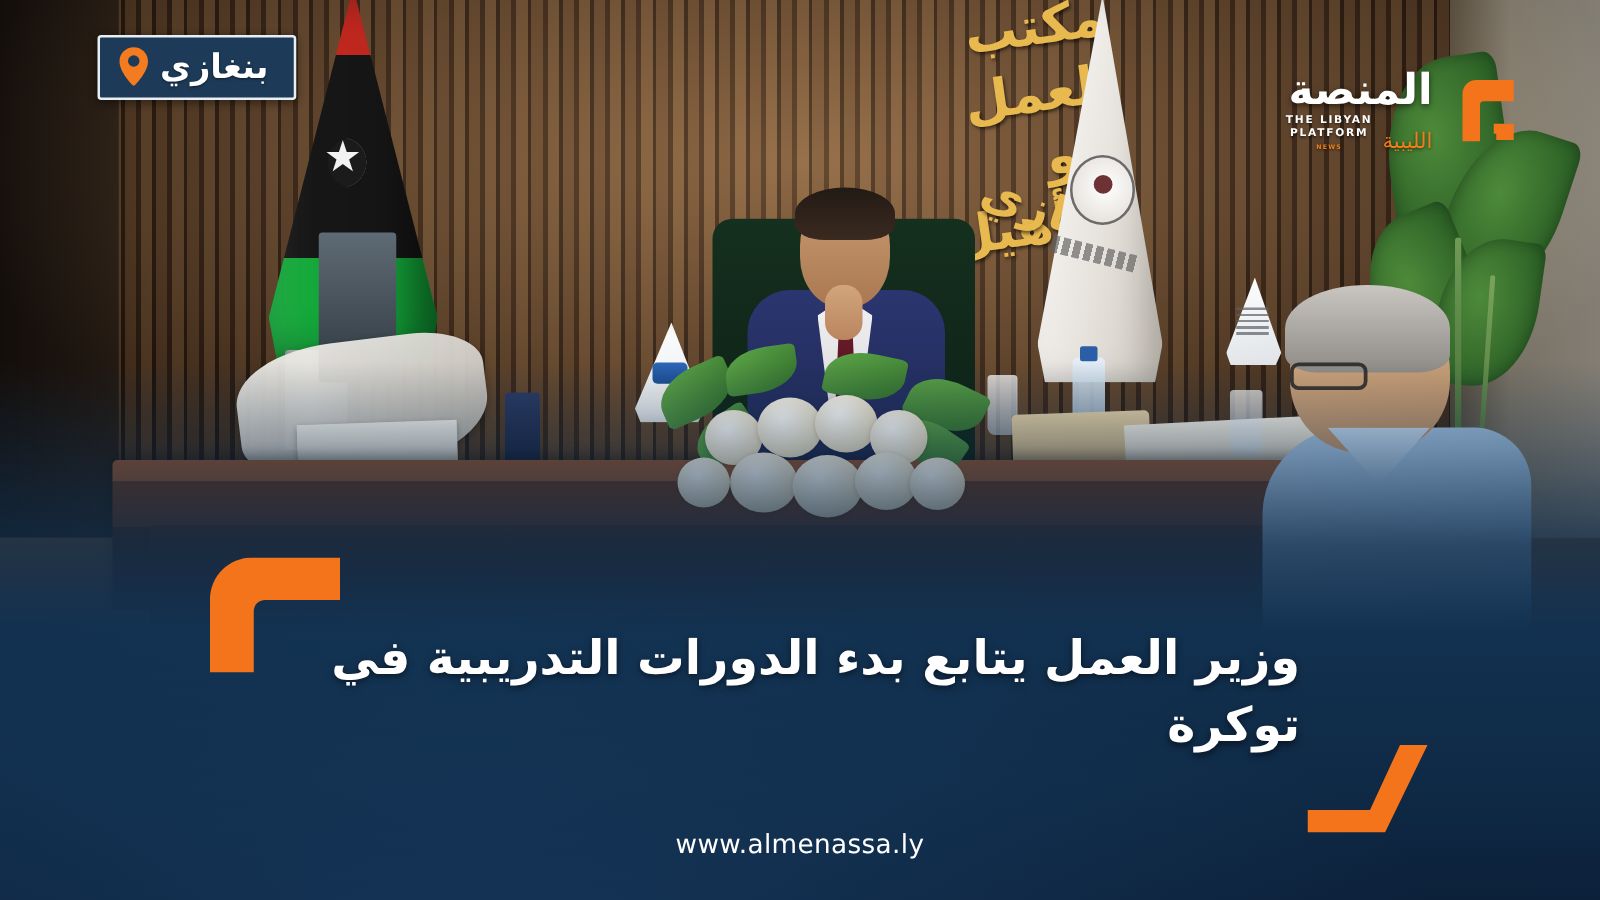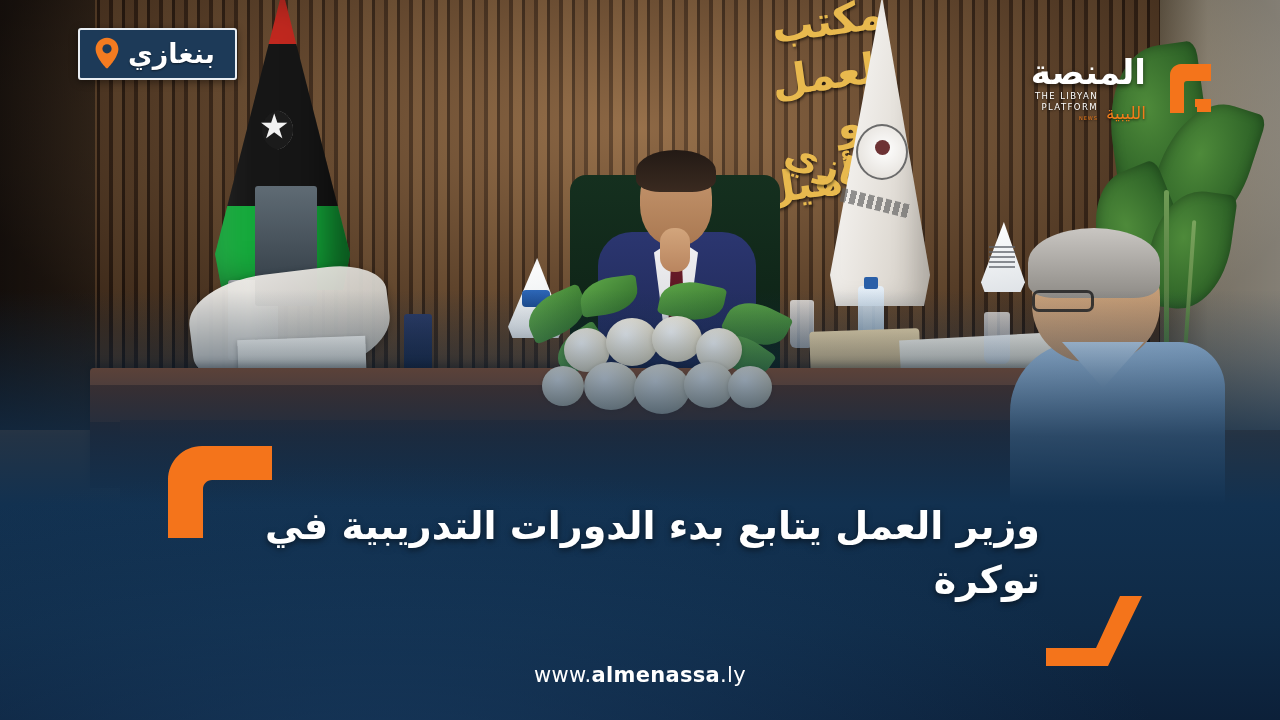--- a/index.html
+++ b/index.html
@@ -359,22 +359,22 @@
   #brand .ar-main {
     color:#ffffff; font-size:34px; font-weight:bold; direction:rtl;
     text-shadow:0 2px 5px rgba(0,0,0,.6); display:block;
   }
   #brand .row2 { display:flex; align-items:flex-end; justify-content:flex-end; gap:8px; margin-top:2px; }
   #brand .ar-sub {
     color:#f07d1a; font-size:17px; font-weight:normal; direction:rtl;
     text-shadow:0 1px 3px rgba(0,0,0,.6);
   }
   #brand .en {
-    color:#ffffff; font-size:8.5px; font-weight:normal; letter-spacing:1.4px;
-    line-height:1.35; text-align:right; text-shadow:0 1px 2px rgba(0,0,0,.6);
+    color:#ffffff; font-size:8.5px; font-weight:bold; letter-spacing:1.4px;
+    line-height:1.35; text-align:center; text-shadow:0 1px 2px rgba(0,0,0,.6);
   }
   #brand .tiny {
     display:block; color:#f07d1a; font-size:5px; letter-spacing:1px; margin-top:1px;
   }
   #brand .mark { width:62px; height:58px; }
 
   
   #quote-open  { position:absolute; left:168px; top:446px; width:104px; height:92px; z-index:15; }
   #quote-close { position:absolute; left:1046px; top:596px; width:104px; height:70px; z-index:15; }
 
@@ -389,21 +389,21 @@
     z-index:16;
   }
 
   
   #site-url {
     position:absolute; left:0; right:0; top:663px;
     text-align:center;
     color:#ffffff; font-size:21px; letter-spacing:.3px;
     z-index:16;
   }
-  #site-url b { font-weight:bold; }
+  #site-url b { font-weight:normal; }
   #site-url .light { font-weight:normal; }
 </style>
 </head>
 <body>
 
 <div id="card">
 
   <div id="photo">
 
     <div class="wall"></div>

